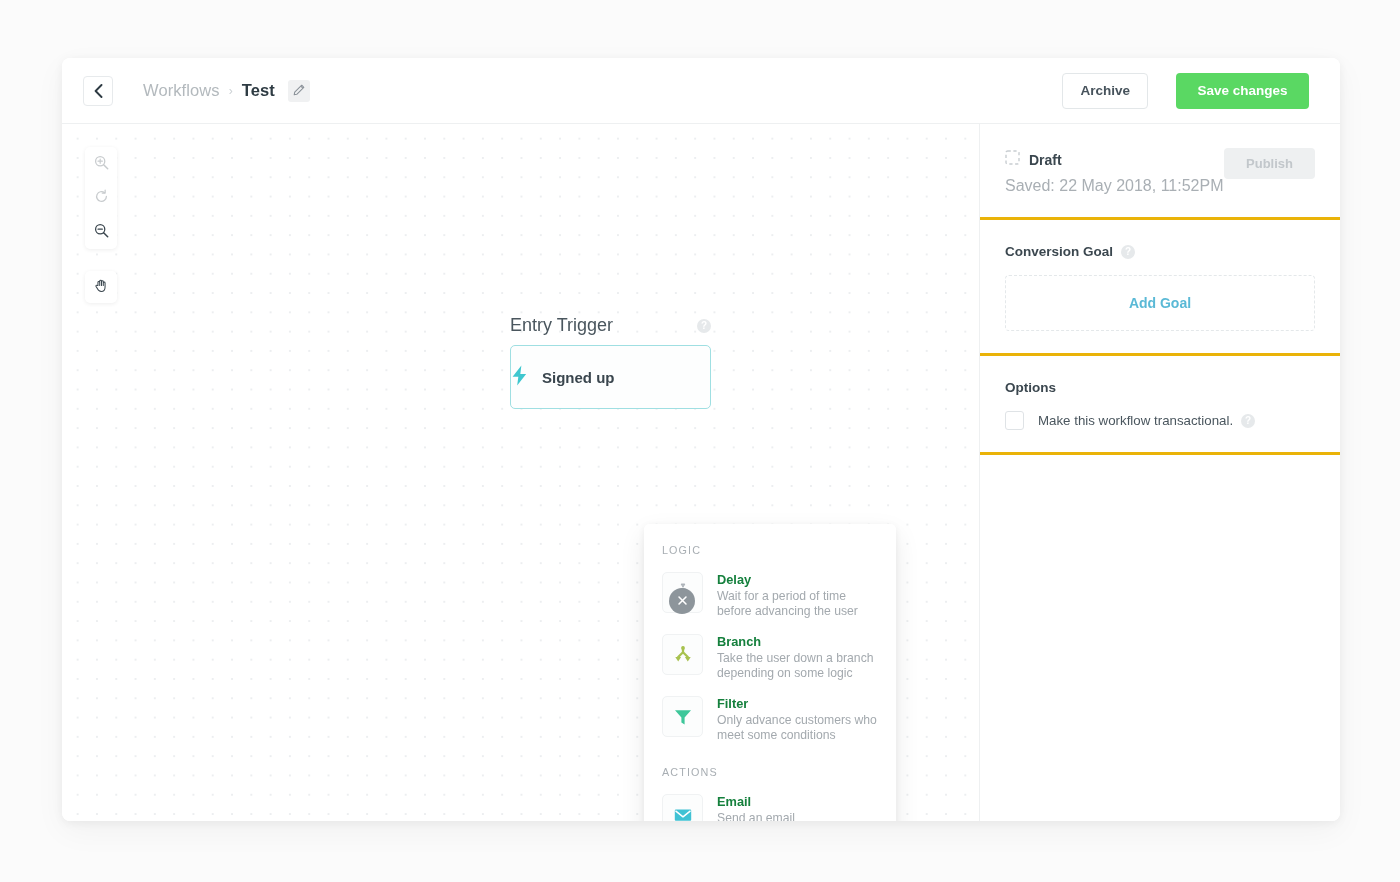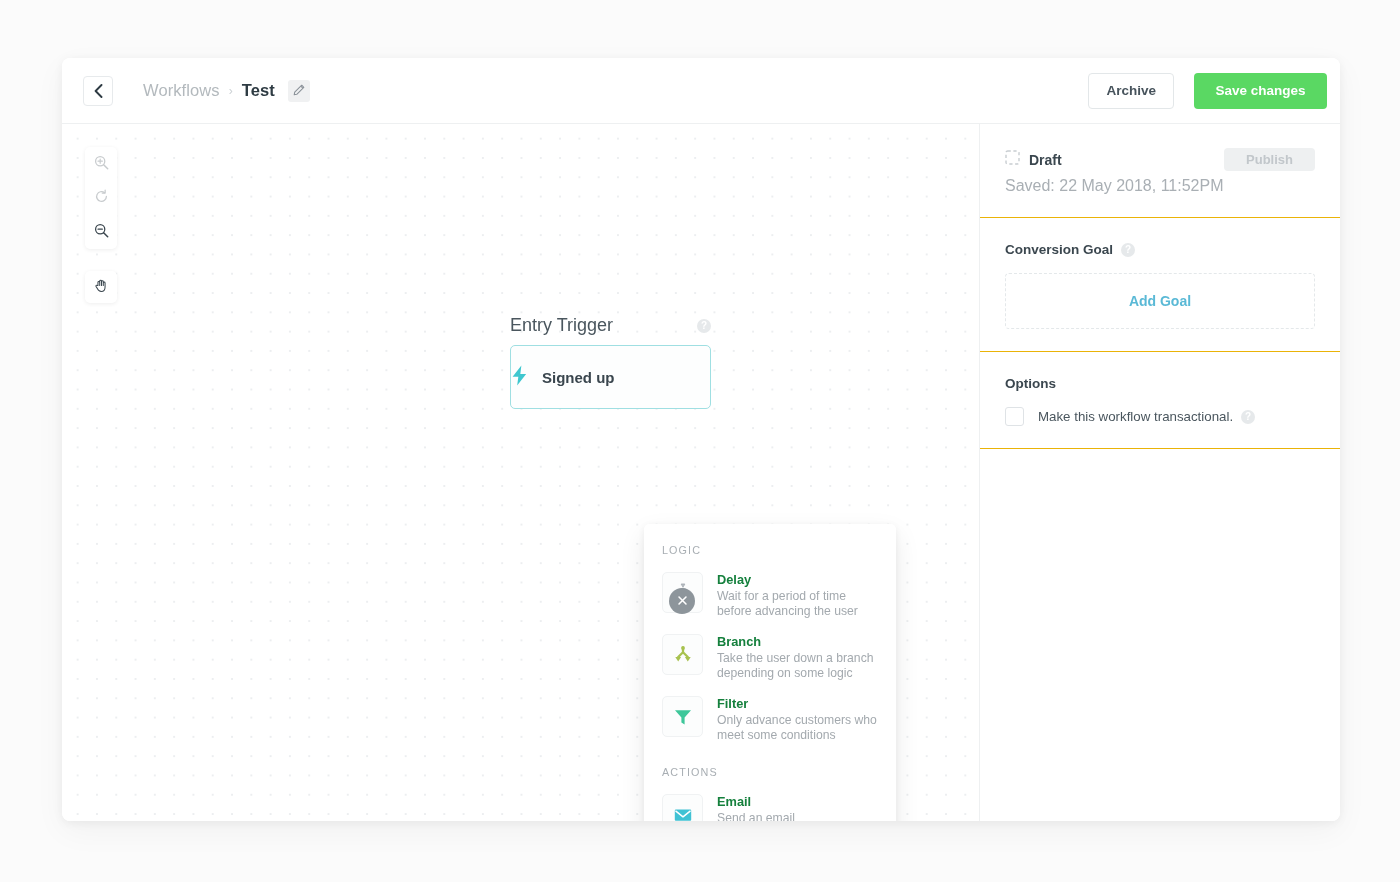--- a/index.html
+++ b/index.html
@@ -72,22 +72,22 @@
     border-radius: 3px;
     display: flex; align-items: center; justify-content: center;
     margin-left: 4px;
     cursor: pointer;
   }
 
   .header-actions {
     margin-left: auto;
     display: flex;
     align-items: flex-start;
-    gap: 20px;
-    margin-right: 13px;
+    gap: 28px;
+    margin-right: 31px;
   }
   .btn-archive {
     min-width: 78px;
     height: 36px;
     padding: 0 17px;
     background: #fff;
     border: 1px solid #e3e7e9;
     border-radius: 4px;
     font-size: 13.5px;
     font-weight: bold;
@@ -277,21 +277,21 @@
 
   
   .sidebar {
     width: 361px;
     height: 697px;
     background: #fff;
     border-left: 1px solid #eef0f1;
   }
   .sb-section {
     padding: 24px 25px 22px 25px;
-    border-bottom: 1px solid #eab308;
+    border-bottom: 3px solid #eab308;
   }
   .sb-status-row {
     display: flex;
     align-items: flex-start;
     justify-content: space-between;
   }
   .status-left { padding-top: 2px; }
   .status-line {
     display: flex; align-items: center; gap: 9px;
   }
@@ -300,21 +300,21 @@
     font-weight: bold;
     color: #3b474f;
   }
   .status-saved {
     font-size: 16px;
     color: #a9afb4;
     margin-top: 8px;
   }
   .btn-publish {
     min-width: 91px;
-    height: 23px;
+    height: 31px;
     padding: 0 16px;
     background: #eef0f1;
     border: none;
     border-radius: 4px;
     font-size: 13px;
     font-weight: bold;
     color: #c2c7cb;
     cursor: default;
     font-family: "Liberation Sans", sans-serif;
   }

